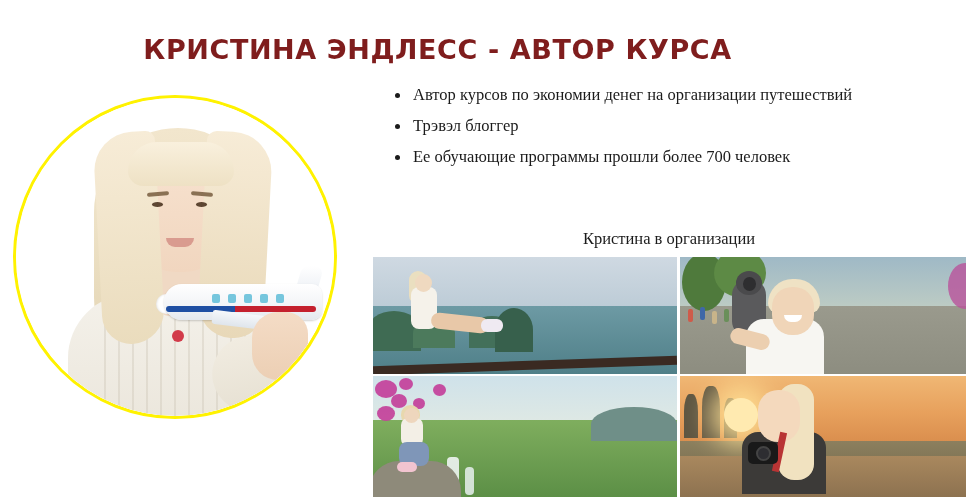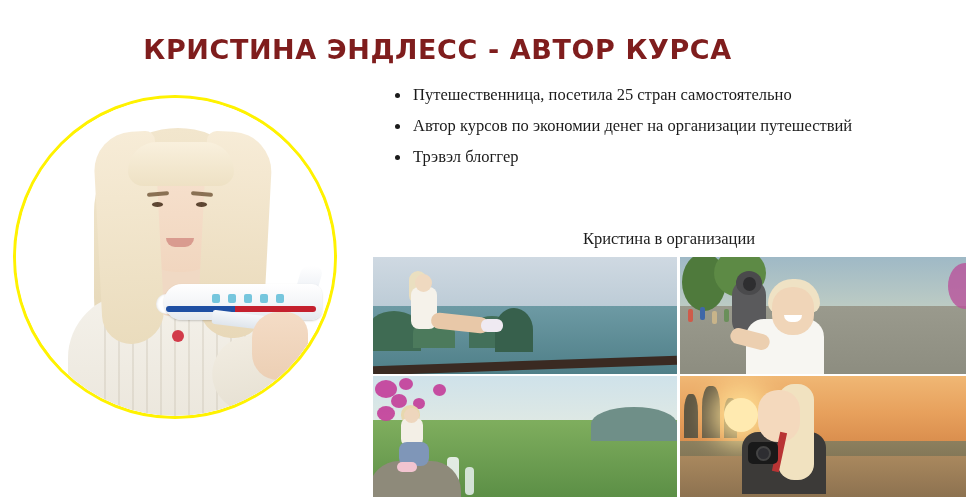--- a/index.html
+++ b/index.html
@@ -383,23 +383,23 @@
         <div class="pf-plane-win" style="left:260px"></div>
         <div class="pf-plane-stripe"></div>
         <div class="pf-plane-wing"></div>
         <div class="pf-plane-dot"></div>
         <div class="pf-hand"></div>
       </div>
     </div>
   </div>
 
   <ul class="bullets">
-    <li>Путешественница, посетила 25 стран самостоятельно</li>
     <li>Автор курсов по экономии денег на организации путешествий</li>
     <li>Трэвэл блоггер</li>
+    <li>Ее обучающие программы прошли более 700 человек</li>
   </ul>
 
   <div class="gallery-caption">Кристина в организации</div>
 
   <div class="gallery">
 
     <div class="photo p1">
       <div class="sky"></div>
         <div class="ground"></div>
       <div class="i1"></div>

